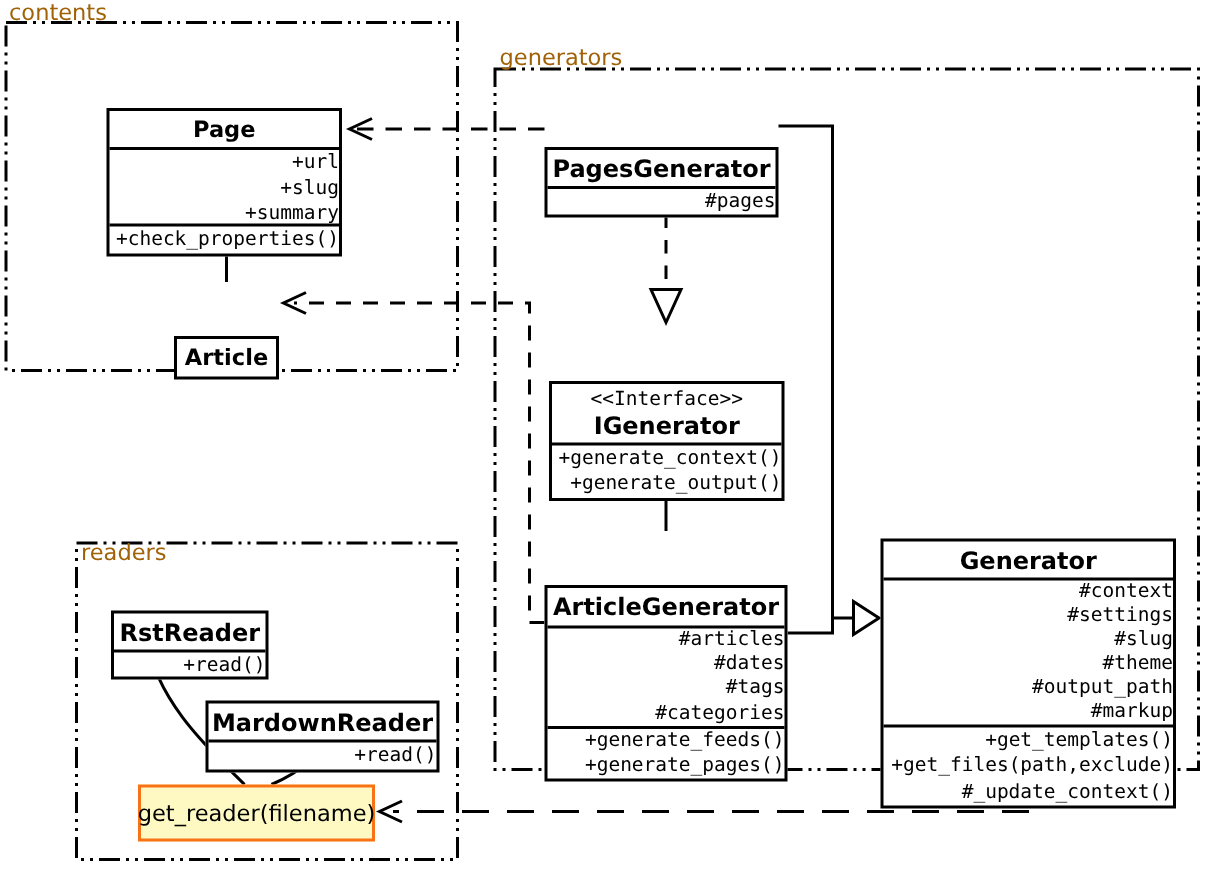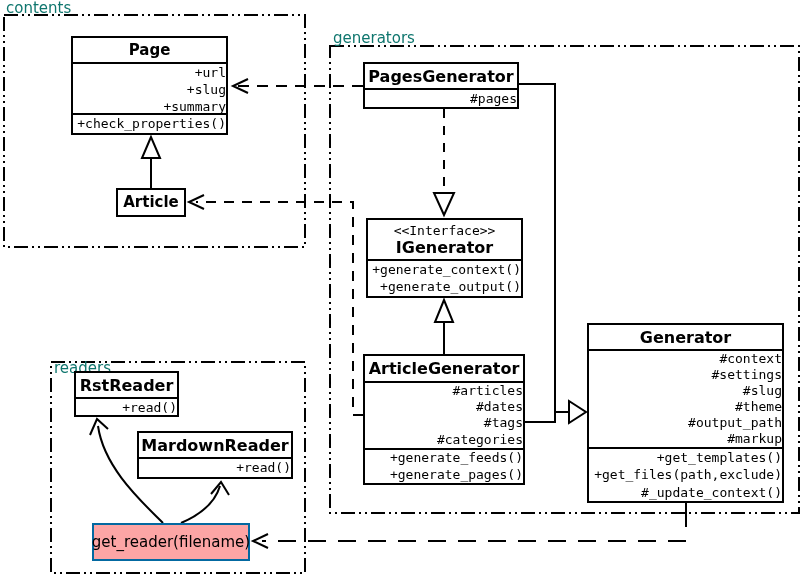--- a/index.html
+++ b/index.html
@@ -2,45 +2,46 @@
 <html><head>
 <meta charset="utf-8">
 <style>
   html,body{margin:0;padding:0;background:#ffffff;}
   .canvas{
     position:relative;width:803px;height:579px;background:#ffffff;
     font-family:"DejaVu Sans", sans-serif;color:#000;overflow:hidden;
   }
   .layer{position:absolute;left:0;top:0;}
   .pkg-label{
-    position:absolute;font-size:15px;line-height:17px;color:#0f766e;
+    position:absolute;font-size:15px;line-height:17px;color:#a16207;
     font-family:"DejaVu Sans", sans-serif;
   }
   .uml-class{
     position:absolute;box-sizing:border-box;border:2px solid #000;
     background:#fff;
+    margin-top:36px;
   }
   .uml-title{
     box-sizing:border-box;border-bottom:2px solid #000;
     display:flex;flex-direction:column;align-items:center;justify-content:center;
     font-weight:bold;font-size:15px;line-height:17px;white-space:nowrap;
   }
   .uml-title.noline{border-bottom:none;}
   .stereotype{
     font-family:"DejaVu Sans Mono", monospace;font-weight:normal;font-size:13px;line-height:15px;
   }
   .big{font-size:16px;line-height:19px;}
   .uml-section{box-sizing:border-box;overflow:hidden;}
   .uml-section.sep{border-bottom:2px solid #000;}
   .m{
     font-family:"DejaVu Sans Mono", monospace;font-size:13px;line-height:17px;
     padding-left:3px;white-space:pre;text-align:right;
   }
   .fn-box{
-    position:absolute;box-sizing:border-box;border:2px solid #0369a1;background:#fca5a5;
+    position:absolute;box-sizing:border-box;border:2px solid #f97316;background:#fef9c3;
     display:flex;align-items:center;justify-content:center;
     font-size:15px;white-space:nowrap;
   }
 </style>
 </head>
 <body>
 
 <div class="canvas">
 
   <svg class="layer" width="803" height="579" viewBox="0 0 803 579">

